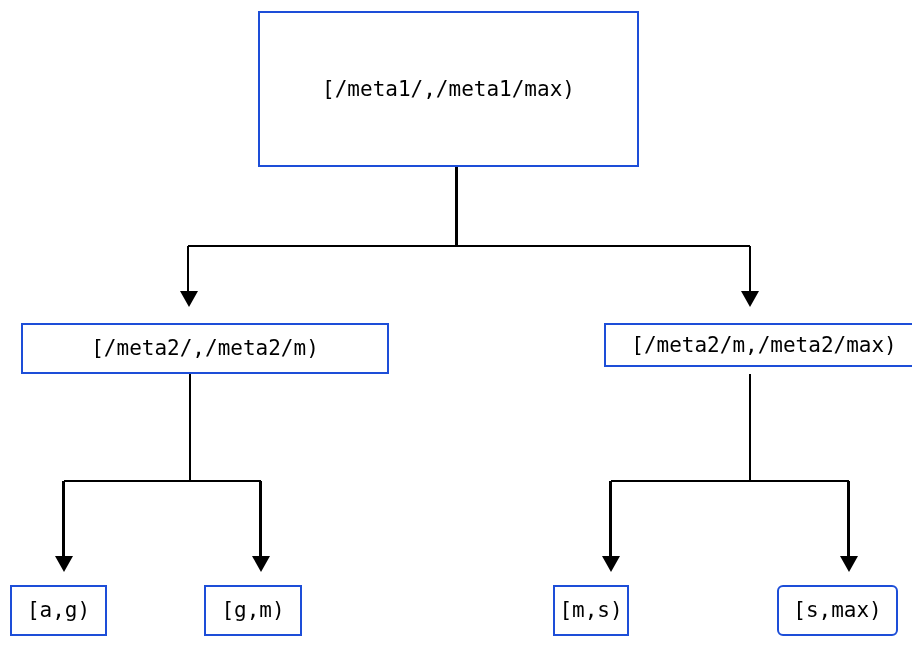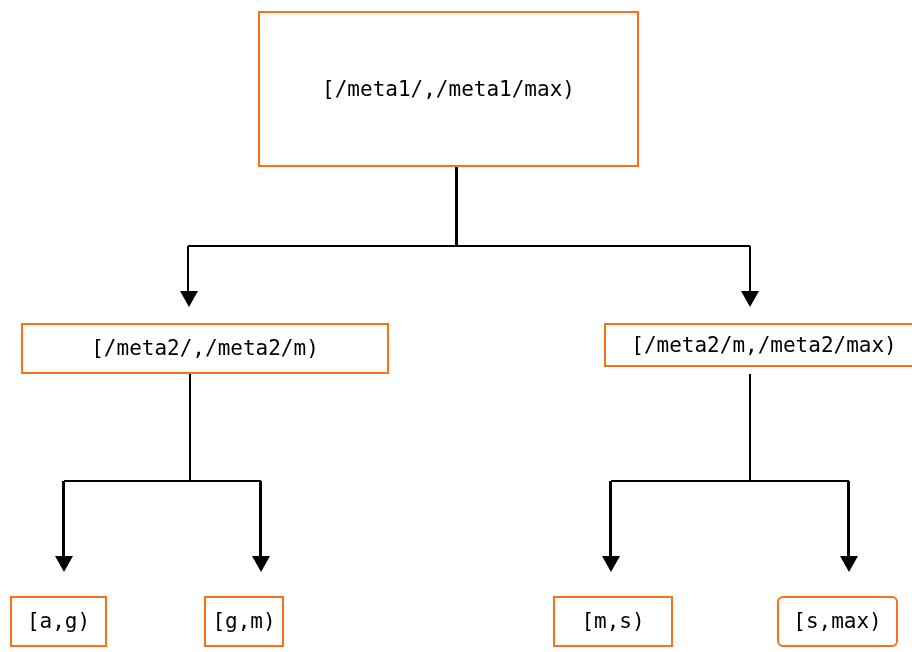--- a/index.html
+++ b/index.html
@@ -27,21 +27,21 @@
     left: 0;
     top: 0;
     width: 912px;
     height: 652px;
     pointer-events: none;
   }
   .node {
     position: absolute;
     box-sizing: border-box;
     background: #ffffff;
-    border: 2px solid #f97316;
+    border: 2px solid #1d4ed8;
     display: flex;
     align-items: center;
     justify-content: center;
     color: #000000;
     line-height: 1;
     white-space: pre;
   }
   .node-label {
     display: block;
     white-space: pre;
@@ -64,25 +64,24 @@
     left: 604px;
     top: 323px;
     width: 320px;
     height: 44px;
     font-size: 21px;
   }
   .node-leaf {
     height: 51px;
     top: 585px;
     font-size: 21px;
-    margin-top: 11px;
   }
   .node-leaf-ag    { left: 10px;  width: 97px;  }
-  .node-leaf-gm    { left: 204px; width: 80px;  }
-  .node-leaf-ms    { left: 553px; width: 120px; }
+  .node-leaf-gm    { left: 204px; width: 98px;  }
+  .node-leaf-ms    { left: 553px; width: 76px; }
   .node-leaf-smax  { left: 777px; width: 121px; border-radius: 6px; }
 </style>
 </head>
 <body>
 
 <div id="diagram-root">
 
   <svg class="edge-layer" width="912" height="652" viewBox="0 0 912 652" xmlns="http://www.w3.org/2000/svg">
     <g stroke="#000000" stroke-width="2.4" fill="none" shape-rendering="crispEdges">
 

